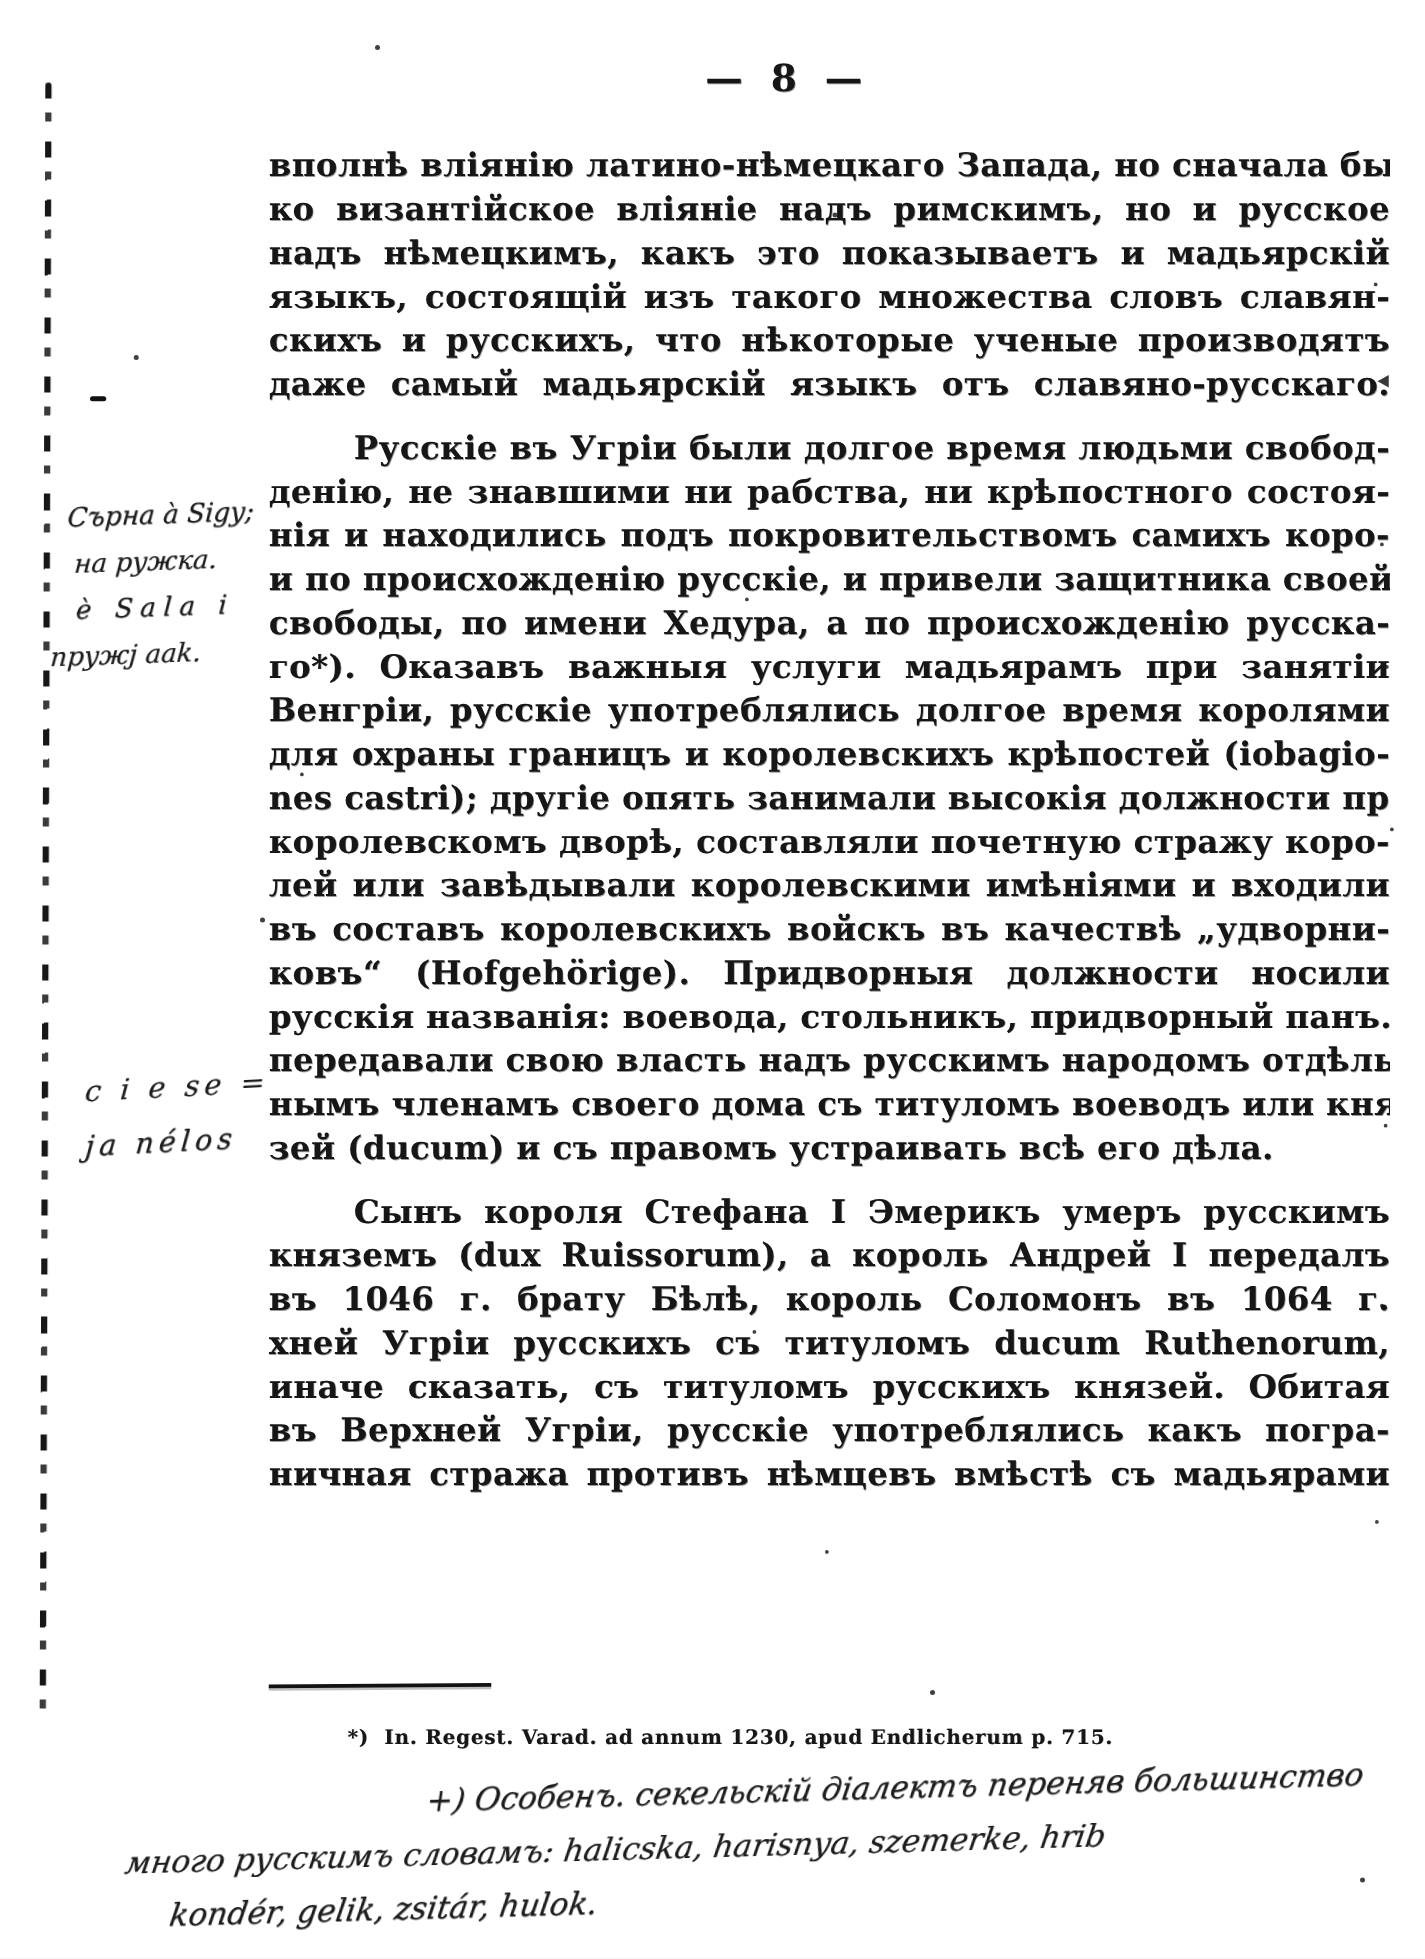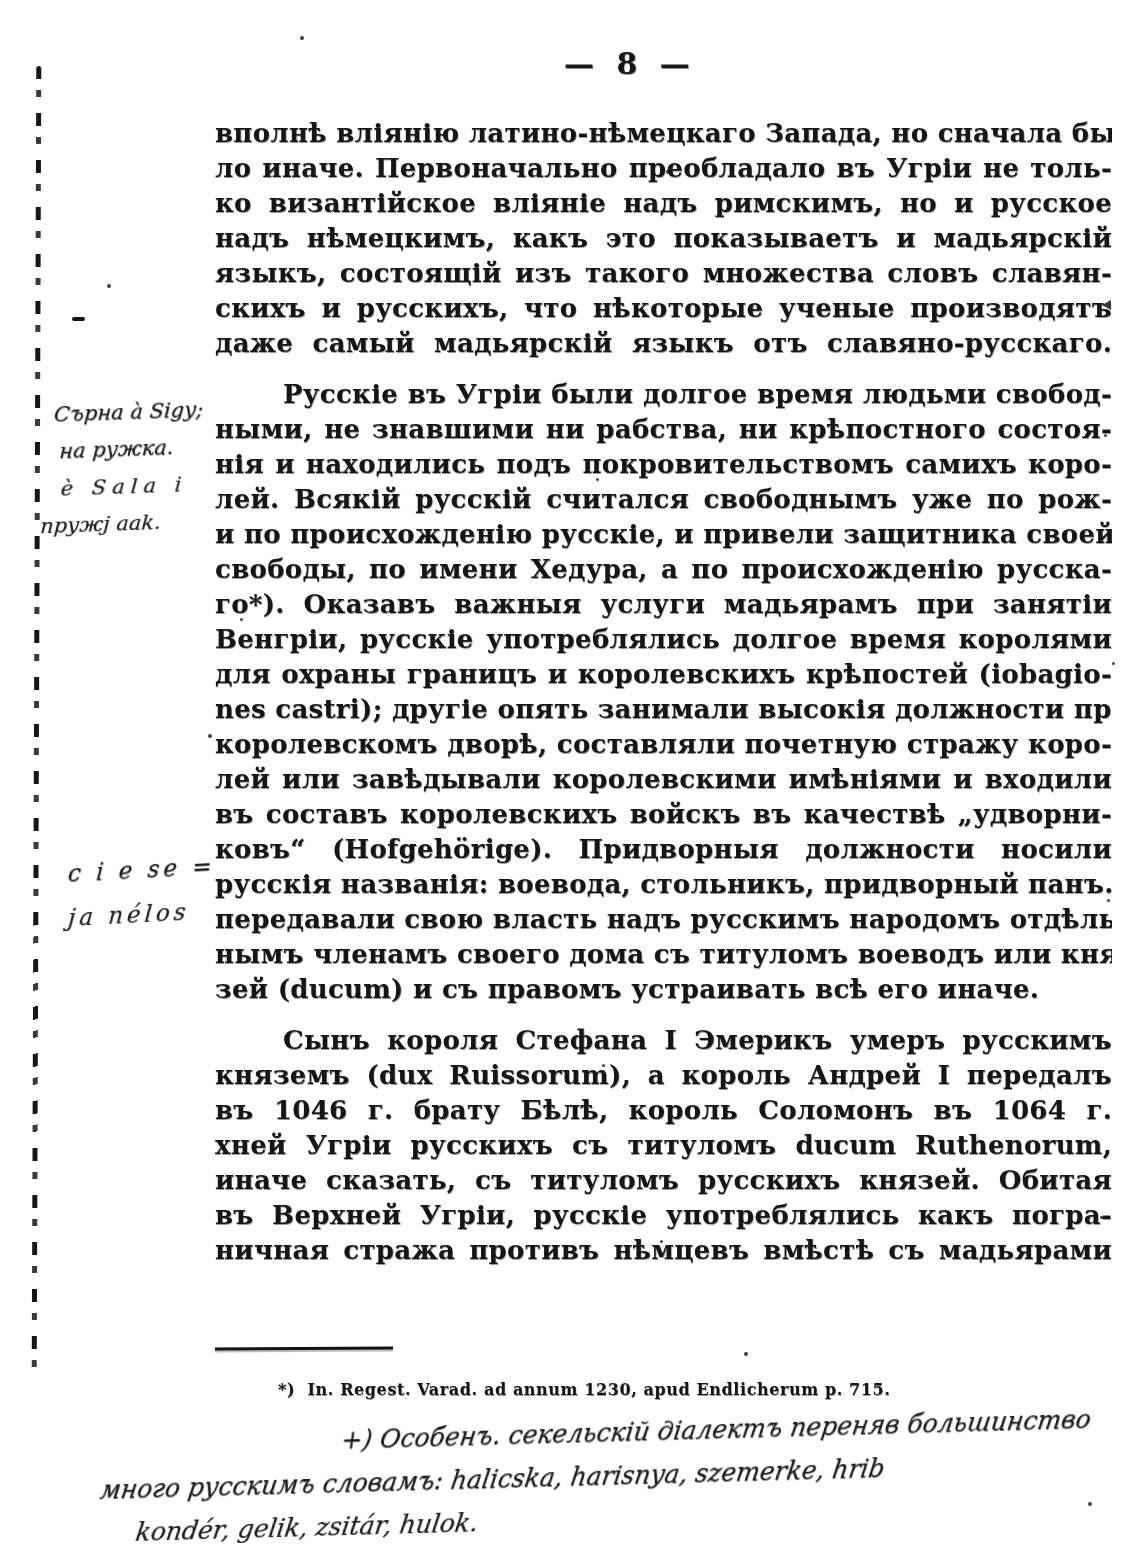--- a/index.html
+++ b/index.html
@@ -158,44 +158,42 @@
 <body>
 
 <div class="page">
 
   <div class="fold-line"></div>
 
   <div class="page-number">— 8 —</div>
 
   <div class="body-text">
       <div class="tline">вполнѣ вліянію латино-нѣмецкаго Запада, но сначала бы-</div>
-      <div class="tline">ло иначе. Первоначально преобладало въ Угріи не толь-</div>
       <div class="tline">ко византійское вліяніе надъ римскимъ, но и русское</div>
       <div class="tline">надъ нѣмецкимъ, какъ это показываетъ и мадьярскій</div>
       <div class="tline">языкъ, состоящій изъ такого множества словъ славян-</div>
       <div class="tline">скихъ и русскихъ, что нѣкоторые ученые производятъ</div>
       <div class="tline">даже самый мадьярскій языкъ отъ славяно-русскаго.</div>
       <div class="tline indent">Русскіе въ Угріи были долгое время людьми свобод-</div>
-      <div class="tline">ными, не знавшими ни рабства, ни крѣпостного состоя-</div>
+      <div class="tline">денію, не знавшими ни рабства, ни крѣпостного состоя-</div>
       <div class="tline">нія и находились подъ покровительствомъ самихъ коро-</div>
-      <div class="tline">лей. Всякій русскій считался свободнымъ уже по рож-</div>
       <div class="tline">и по происхожденію русскіе, и привели защитника своей</div>
       <div class="tline">свободы, по имени Хедура, а по происхожденію русска-</div>
       <div class="tline">го*). Оказавъ важныя услуги мадьярамъ при занятіи</div>
       <div class="tline">Венгріи, русскіе употреблялись долгое время королями</div>
       <div class="tline">для охраны границъ и королевскихъ крѣпостей (iobagio-</div>
       <div class="tline">nes castri); другіе опять занимали высокія должности при</div>
       <div class="tline">королевскомъ дворѣ, составляли почетную стражу коро-</div>
       <div class="tline">лей или завѣдывали королевскими имѣніями и входили</div>
       <div class="tline">въ составъ королевскихъ войскъ въ качествѣ „удворни-</div>
       <div class="tline">ковъ“ (Hofgehörige). Придворныя должности носили</div>
       <div class="tline">русскія названія: воевода, стольникъ, придворный панъ.</div>
       <div class="tline">передавали свою власть надъ русскимъ народомъ отдѣль-</div>
       <div class="tline">нымъ членамъ своего дома съ титуломъ воеводъ или кня-</div>
-      <div class="tline para-end">зей (ducum) и съ правомъ устраивать всѣ его иначе.</div>
+      <div class="tline para-end">зей (ducum) и съ правомъ устраивать всѣ его дѣла.</div>
       <div class="tline indent">Сынъ короля Стефана I Эмерикъ умеръ русскимъ</div>
       <div class="tline">княземъ (dux Ruissorum), а король Андрей I передалъ</div>
       <div class="tline">въ 1046 г. брату Бѣлѣ, король Соломонъ въ 1064 г.</div>
       <div class="tline">хней Угріи русскихъ съ титуломъ ducum Ruthenorum,</div>
       <div class="tline">иначе сказать, съ титуломъ русскихъ князей. Обитая</div>
       <div class="tline">въ Верхней Угріи, русскіе употреблялись какъ погра-</div>
       <div class="tline">ничная стража противъ нѣмцевъ вмѣстѣ съ мадьярами</div>
     </div>
 
   <div class="hand margin-note-upper">

